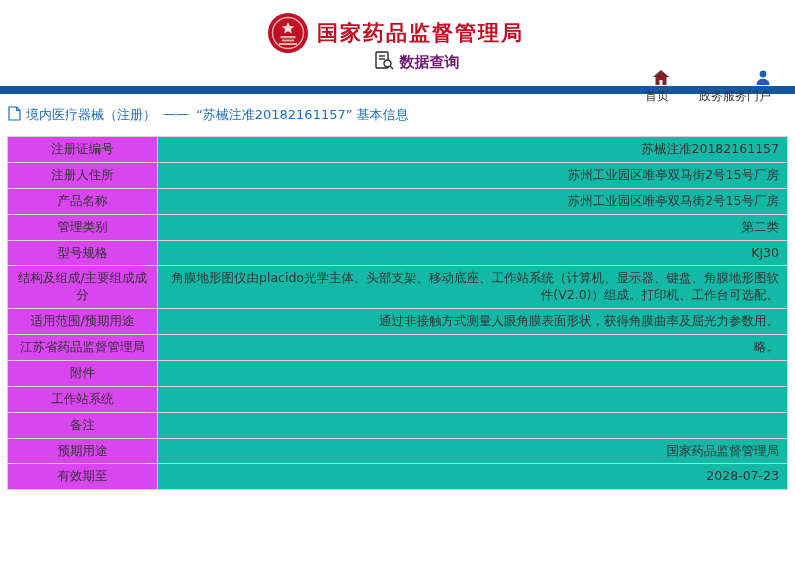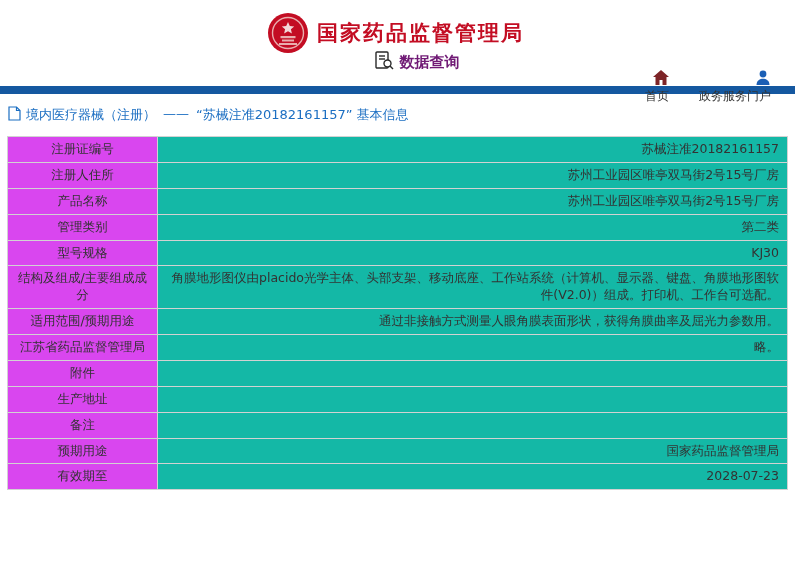--- a/index.html
+++ b/index.html
@@ -174,21 +174,21 @@
         </tr>
         <tr>
           <td class="cell-label">江苏省药品监督管理局</td>
           <td class="cell-value">略。</td>
         </tr>
         <tr>
           <td class="cell-label">附件</td>
           <td class="cell-value"></td>
         </tr>
         <tr>
-          <td class="cell-label">生产地址</td>
+          <td class="cell-label">工作站系统</td>
           <td class="cell-value"></td>
         </tr>
         <tr>
           <td class="cell-label">备注</td>
           <td class="cell-value"></td>
         </tr>
         <tr>
           <td class="cell-label">预期用途</td>
           <td class="cell-value">国家药品监督管理局</td>
         </tr>

